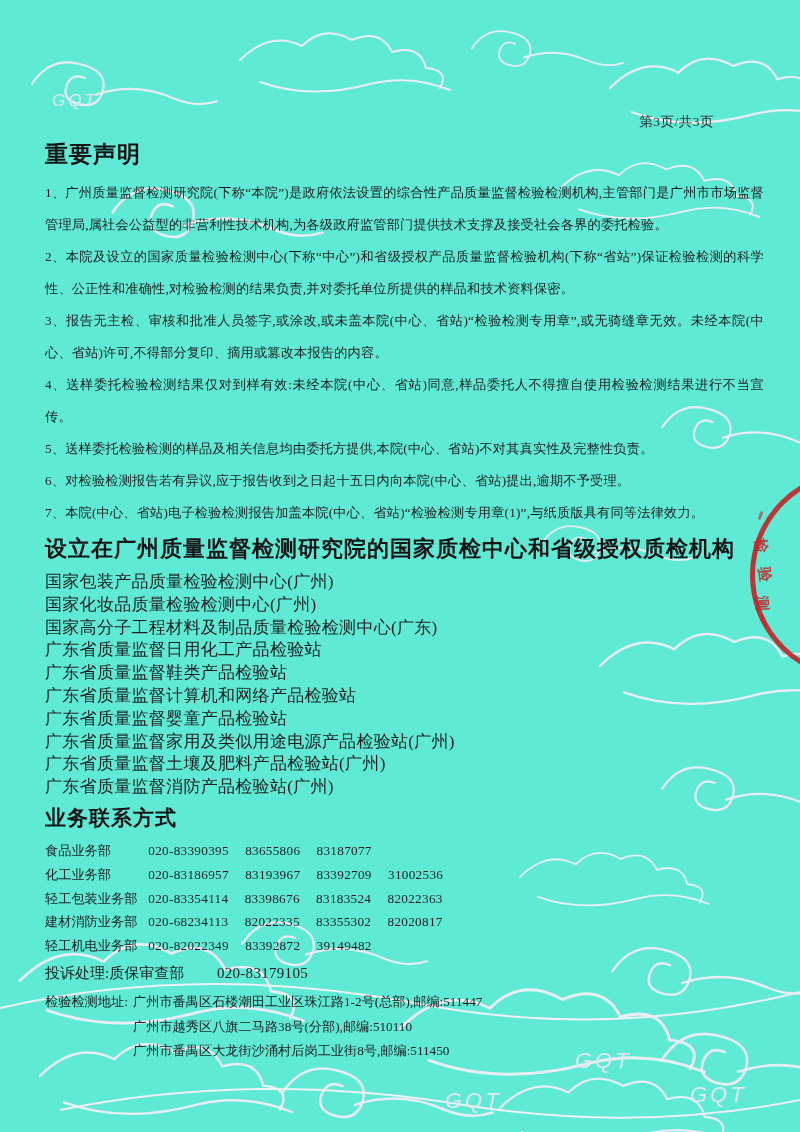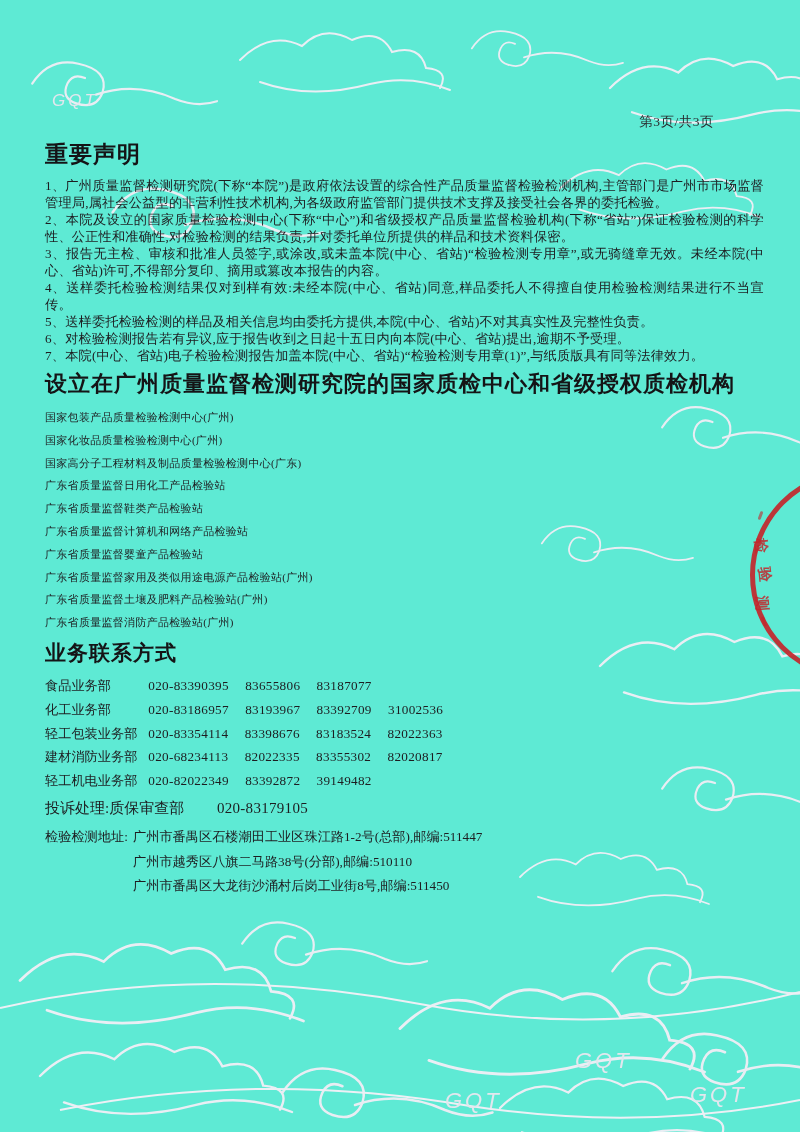--- a/index.html
+++ b/index.html
@@ -19,24 +19,24 @@
   }
   .content{position:absolute;left:45px;right:36px;top:139px;}
   h1,h2{
     font-family:"Liberation Sans","DejaVu Sans",sans-serif;
     color:#141416;margin:0;font-weight:bold;letter-spacing:1px;
   }
   h1.stmt-title{font-size:23px;margin-bottom:7px;}
   h2.sec-title{font-size:22px;margin-top:5px;margin-bottom:7px;}
   h2.small{font-size:21px;}
   .stmt p{
-    margin:0;font-size:13.2px;line-height:17px;
+    margin:0;font-size:13.2px;line-height:32px;
     text-align:justify;letter-spacing:.2px;
   }
-  .centers-list .li{font-size:11px;line-height:22.8px;letter-spacing:.3px;}
+  .centers-list .li{font-size:17px;line-height:22.8px;letter-spacing:.3px;}
   .contact-rows{margin-top:2px;}
   .c-row{font-size:13.2px;line-height:23.8px;white-space:nowrap;}
   .c-label{display:inline-block;width:100px;}
   .c-num{display:inline-block;margin-right:13px;letter-spacing:.3px;}
   .complaint{margin-top:3px;font-size:15px;line-height:24px;}
   .complaint .c-num{margin-left:29px;}
   .addr-block{display:flex;margin-top:5px;font-size:13.2px;line-height:24.6px;}
   .addr-label{flex:none;width:88px;}
   .addr-lines{flex:1;}
   .query{margin-top:9px;}

